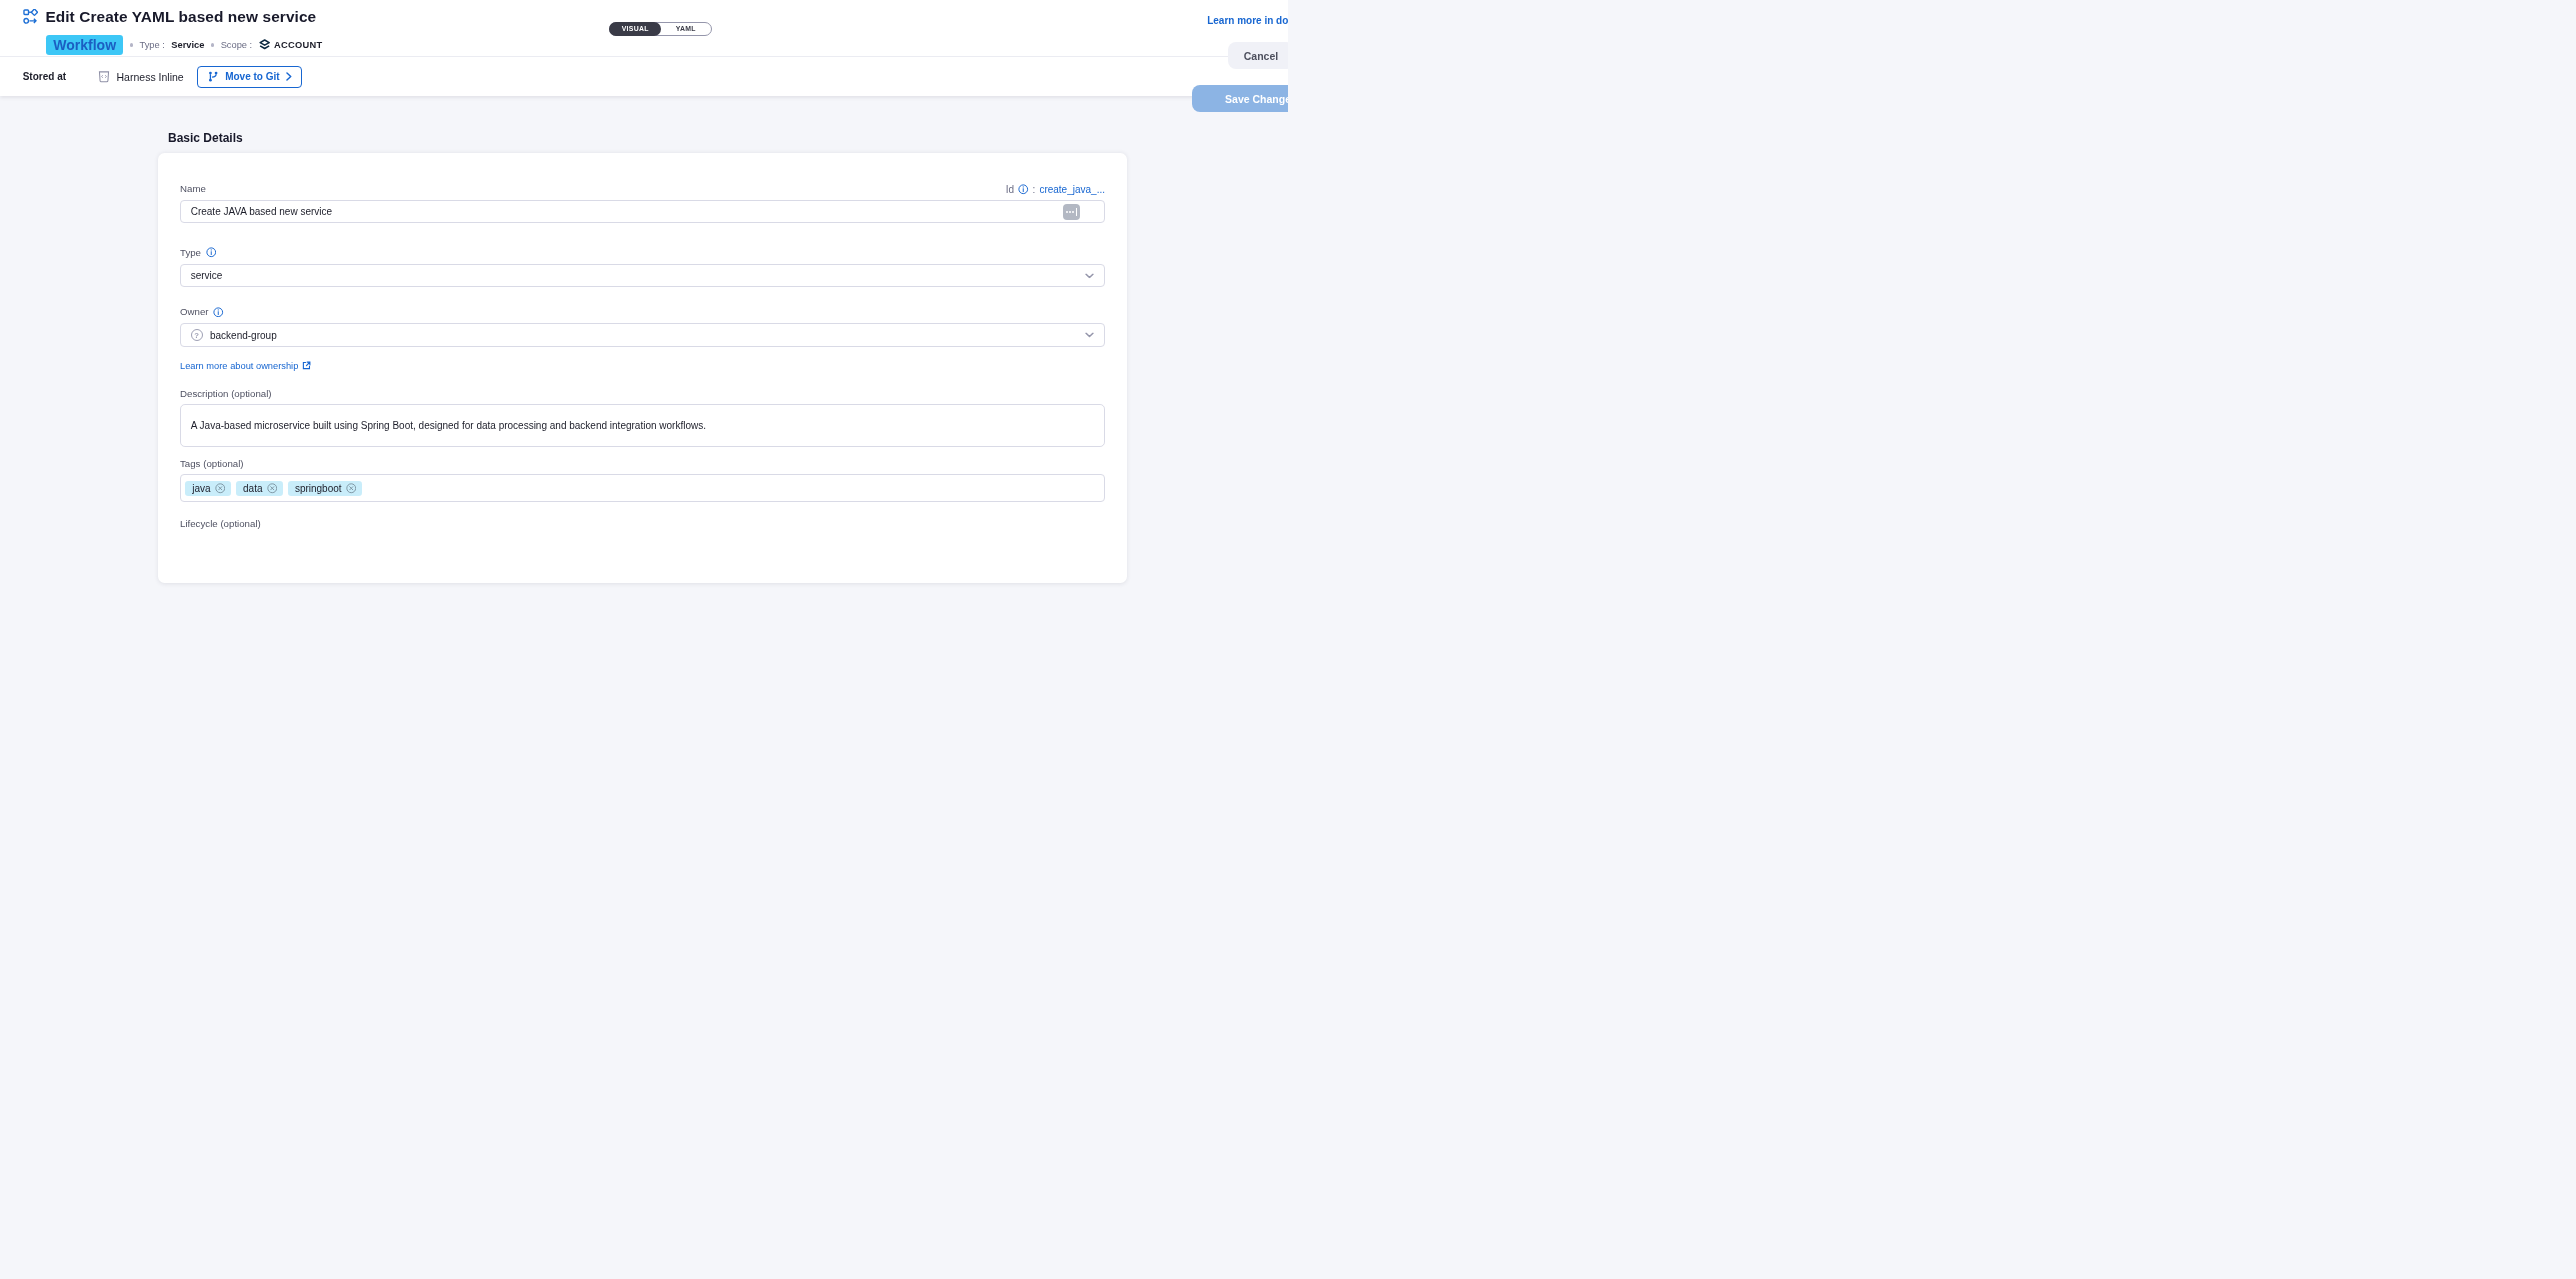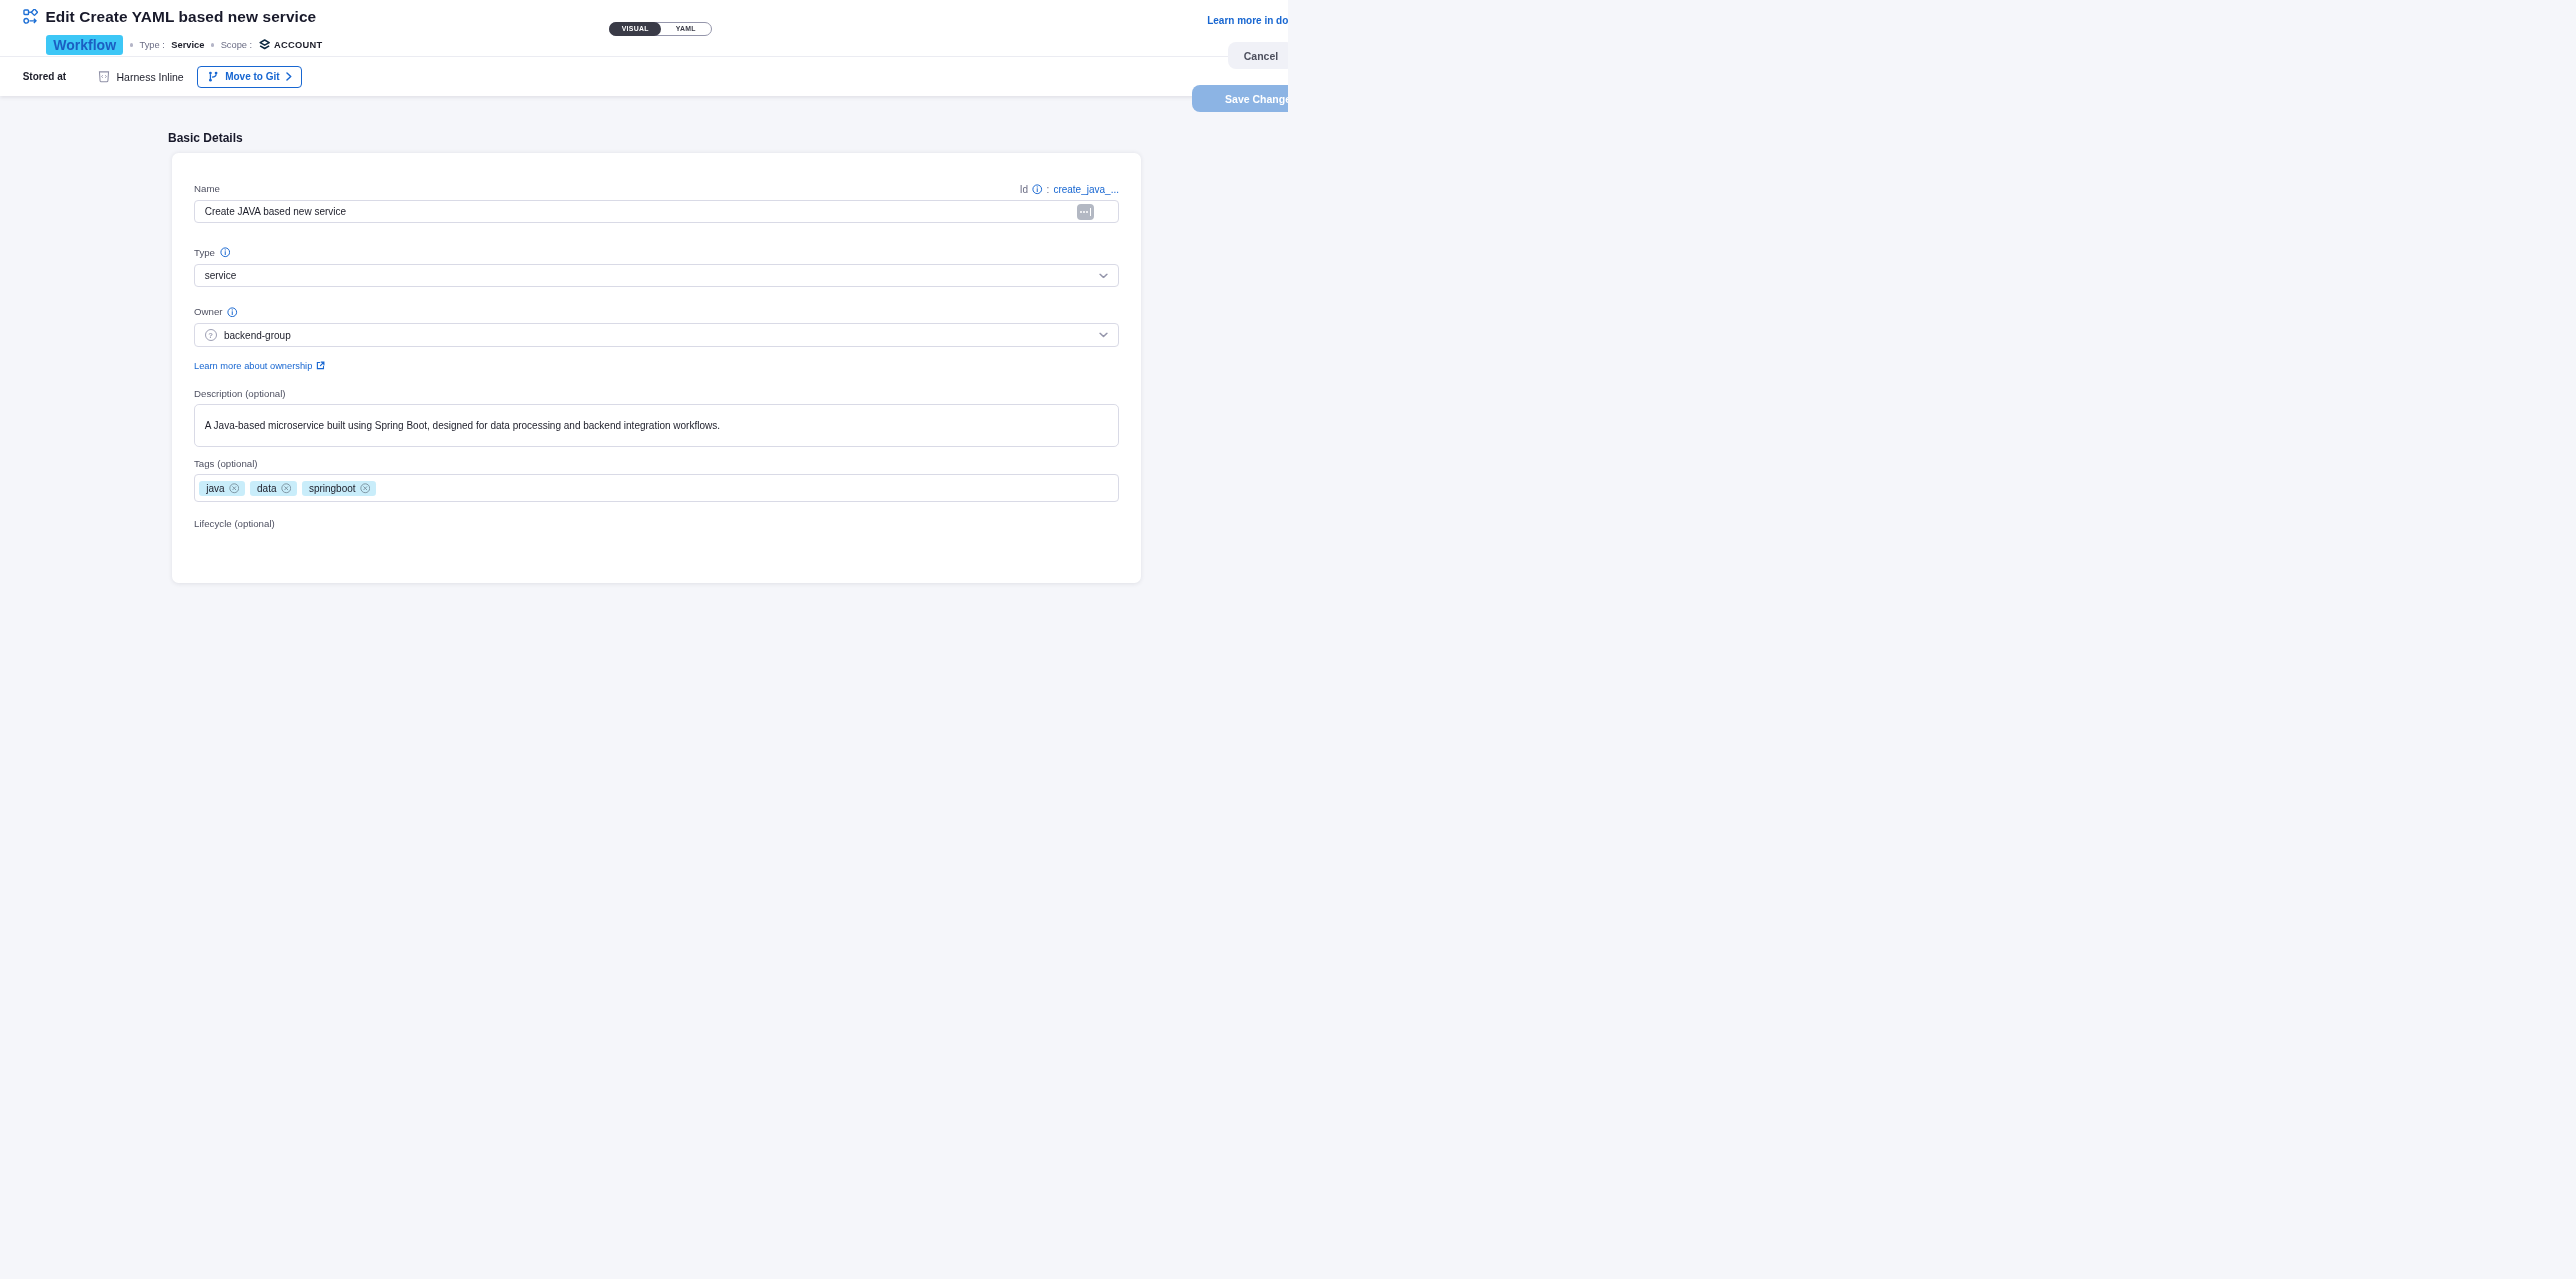--- a/index.html
+++ b/index.html
@@ -33,21 +33,21 @@
 
   
   .storage-bar { position:relative; background:#fff; height:39px; display:flex; align-items:center; box-shadow:0 1.6px 3.2px rgba(96,97,112,.12); z-index:4; }
   .storage-label { margin-left:22.7px; font-size:10px; font-weight:700; color:#1c1d29; }
   .storage-provider { margin-left:32px; display:flex; align-items:center; gap:6.5px; font-size:10.5px; color:#1c1d29; }
   .btn-git { margin-left:13.8px; display:flex; align-items:center; gap:6.5px; height:22px; padding:0 9.7px; background:#fff; border:1.2px solid #1766d1; border-radius:4px; color:#1766d1; font-size:10px; font-weight:600; cursor:pointer; }
 
   
   .content { position:absolute; top:95px; left:0; right:0; bottom:0; background:#f5f6fa; }
   .section-title { position:absolute; left:168px; top:36px; font-size:12px; font-weight:700; color:#18192a; }
-  .card { position:absolute; left:172px; top:58px; width:969px; height:430px; background:#fff; border-radius:6.5px; box-shadow:0 0.8px 4px rgba(40,41,61,.10); padding:29px 22px 0 22px; }
+  .card { position:absolute; left:158px; top:58px; width:969px; height:430px; background:#fff; border-radius:6.5px; box-shadow:0 0.8px 4px rgba(40,41,61,.10); padding:29px 22px 0 22px; }
 
   .field-label { font-size:9.7px; color:#4f5162; display:flex; align-items:center; gap:4.9px; height:13px; }
   .name-head { display:flex; align-items:flex-end; justify-content:space-between; }
   .id-row { display:flex; align-items:center; gap:4px; font-size:10px; }
   .id-label { color:#6b6d85; }
   .id-value { color:#1766d1; cursor:pointer; }
 
   .input, .select { position:relative; margin-top:4.9px; height:23.5px; border:0.8px solid #d9dae6; border-radius:4px; background:#fff; display:flex; align-items:center; padding:0 9.7px; font-size:10px; color:#1c1d29; }
   .select { cursor:pointer; }
   .chev { position:absolute; right:9.7px; top:50%; transform:translateY(-50%); }

